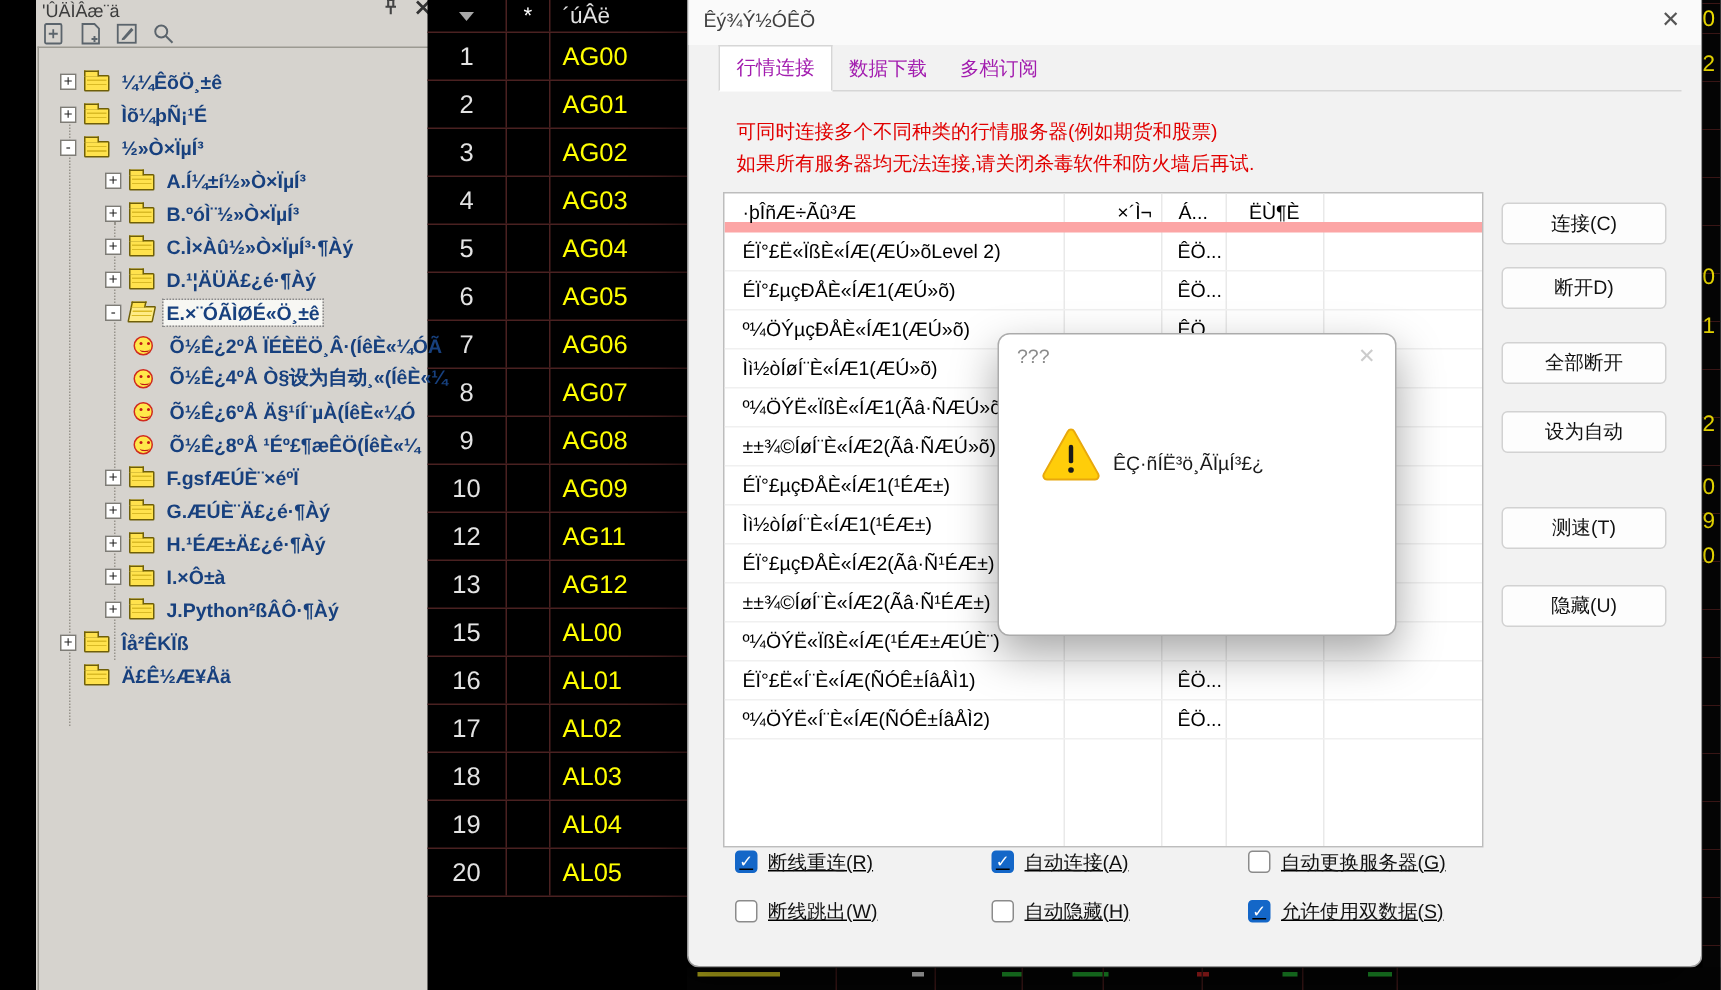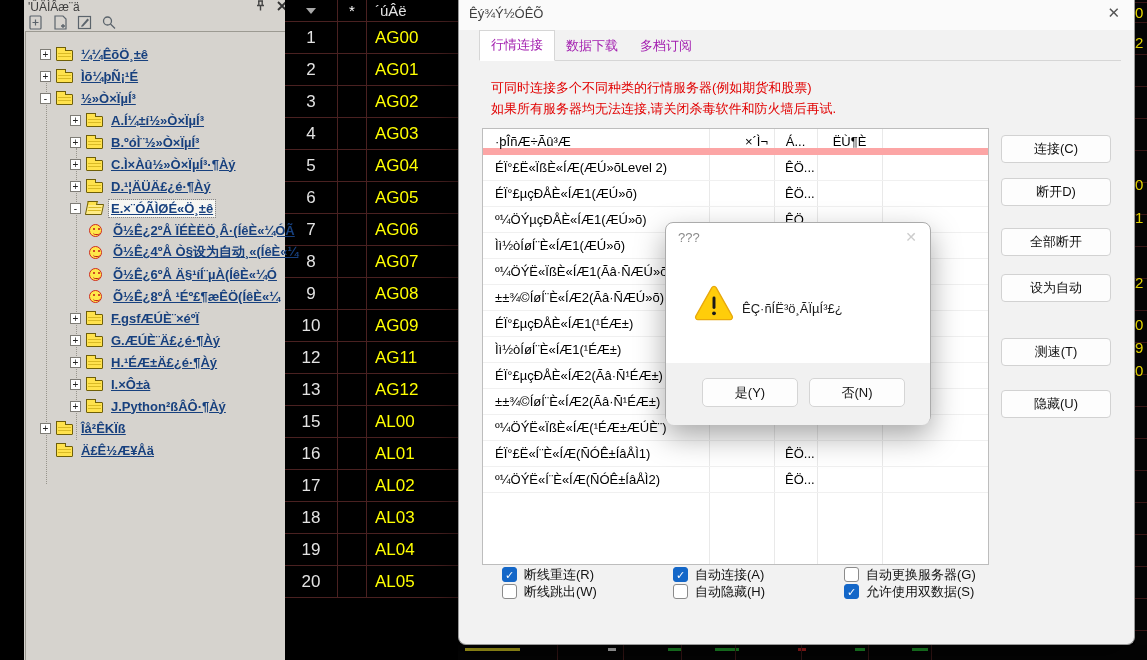--- a/index.html
+++ b/index.html
@@ -30,21 +30,21 @@
   .fold::after{content:"";position:absolute;left:1px;top:2px;width:13px;height:5px;
        background:repeating-linear-gradient(to bottom,#d9ba25 0 1px,transparent 1px 3px);}
   .ic-folder-open .fold{transform:skewX(-12deg);background:#ffec85;}
   .smile{display:none}
   .ic-smiley .smile{display:block;position:absolute;left:1px;top:0;width:13px;height:13px;border-radius:50%;
        background:#ffe84a;border:1.5px solid #d02a1e;}
   .ic-smiley .smile::before{content:"";position:absolute;left:3px;top:3px;width:2px;height:2px;border-radius:50%;
        background:#c01818;box-shadow:5px 0 0 #c01818;}
   .ic-smiley .smile::after{content:"";position:absolute;left:3px;top:5px;width:7px;height:4px;border-bottom:1.5px solid #c01818;border-radius:50%;}
   .trow.selected .tlabel{background:#f7f7f3;outline:1px dotted #8a8a8a;}
-  .tlabel{padding:1px 2px;text-decoration:underline;}
+  .tlabel{padding:1px 2px;}
 
   
   .qtable{position:absolute;left:285px;top:0;width:173px;height:660px;background:#000;}
   .qhead,.qrow{display:flex;border-bottom:1px solid #4a2121;}
   .qhead{height:22px;align-items:center;}
   .qrow{height:32px;align-items:center;}
   .qc1{width:53px;flex:none;text-align:center;color:#e3e3e3;font-size:17px;border-right:1px solid #4a2121;align-self:stretch;display:flex;align-items:center;justify-content:center;}
   .qc2{width:29px;flex:none;align-self:stretch;border-right:1px solid #4a2121;display:flex;align-items:center;justify-content:center;color:#fff;font-size:15px;}
   .qc3{flex:1;color:#ffff00;font-size:17px;padding-left:8px;}
   .qhead .qc3{color:#e3e3e3;font-size:15px;}
@@ -82,21 +82,21 @@
   .lv-head{position:relative;height:26px;border-bottom:7px solid #fca5a5;}
   .lv-head .h{position:absolute;top:5px;white-space:nowrap;}
   .h-name{left:12px}
   .h-state{left:226px;width:59px;text-align:right;}
   .h-conn{left:291px;width:43px;text-align:center;}
   .h-speed{left:334px;width:65px;text-align:center;}
   .lv-row{position:relative;height:26px;border-bottom:1px solid #f0f0f0;}
   .lv-row .nm{position:absolute;left:12px;top:5px;white-space:nowrap;}
   .lv-row .cn{position:absolute;left:302px;top:5px;white-space:nowrap;}
 
-  .cbgrid{position:absolute;left:43px;top:566px;width:505px;display:grid;grid-template-columns:171px 171px auto;}
+  .cbgrid{position:absolute;left:31px;top:566px;width:505px;display:grid;grid-template-columns:171px 171px auto;row-gap:16px;text-decoration:underline;}
   .cb{display:flex;align-items:center;height:17px;font-size:13px;color:#111;white-space:nowrap;}
   .cbx{width:15px;height:15px;flex:none;border:1px solid #8b8b8b;border-radius:3px;background:#fff;margin-right:7px;
       text-align:center;font-size:11px;line-height:14px;color:#fff;}
   .cb.checked .cbx{background:#1467c8;border-color:#1467c8;}
   .cb.checked .cbx::after{content:"✓";}
 
   .sbtns button{position:absolute;left:542px;width:110px;height:28px;background:#fdfdfd;border:1px solid #d2d2d2;
       border-radius:4px;font-size:13px;color:#111;font-family:"Liberation Sans",sans-serif;}
   .sbtns button:nth-of-type(1){top:135px}
   .sbtns button:nth-of-type(2){top:178px}
@@ -615,19 +615,15 @@
     <span class="m-title">???</span>
     <span class="m-close">✕</span>
     <span class="m-icon">
       <svg width="40" height="36" viewBox="0 0 24 22">
         <path d="M10.7 1.6 L0.9 19 a1.5 1.5 0 0 0 1.3 2.2 h19.6 a1.5 1.5 0 0 0 1.3 -2.2 L13.3 1.6 a1.5 1.5 0 0 0 -2.6 0 Z" fill="#ffcd0a" stroke="#e8a80c" stroke-width="0.8"></path>
         <rect x="11.1" y="7" width="1.8" height="7.6" rx="0.9" fill="#1a1a1a"></rect>
         <circle cx="12" cy="17.3" r="1.15" fill="#1a1a1a"></circle>
       </svg>
     </span>
     <span class="m-msg">ÊÇ·ñÍË³ö¸ÃÏµÍ³£¿</span>
-    <div class="m-footer">
-      <button class="m-btn m-yes">是(Y)</button>
-      <button class="m-btn m-no">否(N)</button>
-    </div>
   </div>
 
 </div>
 
 </body></html>

